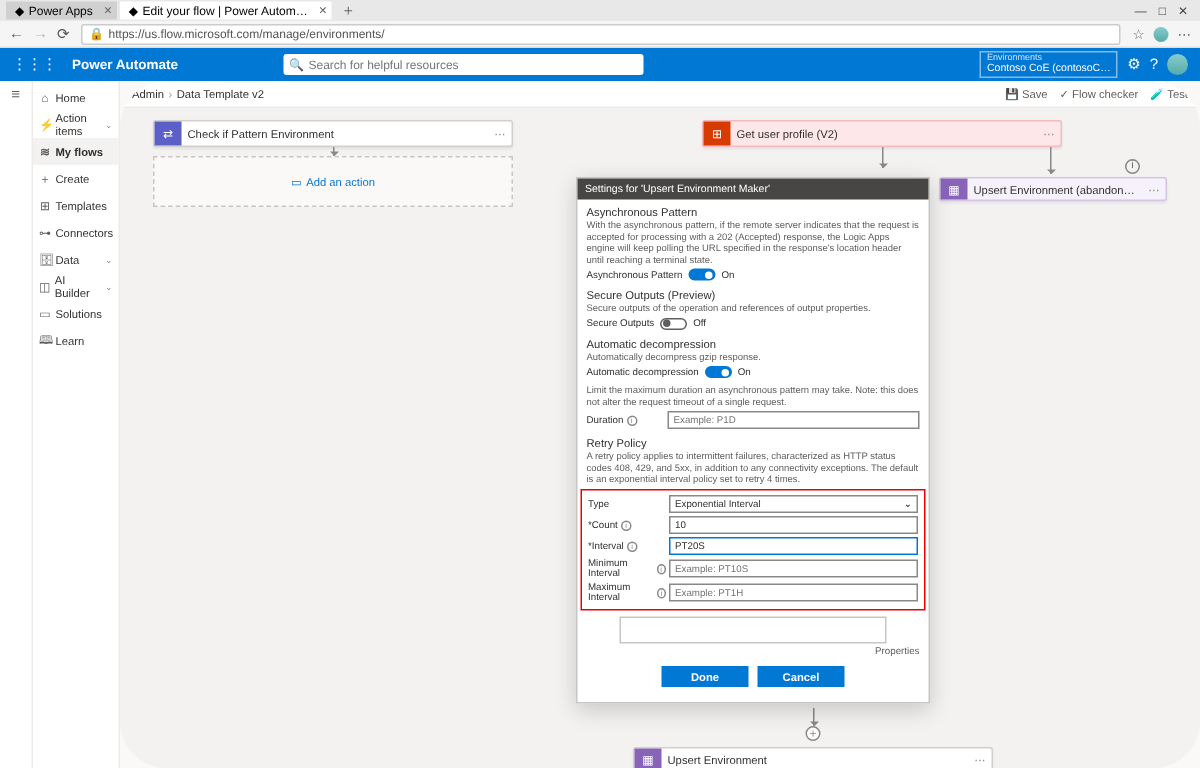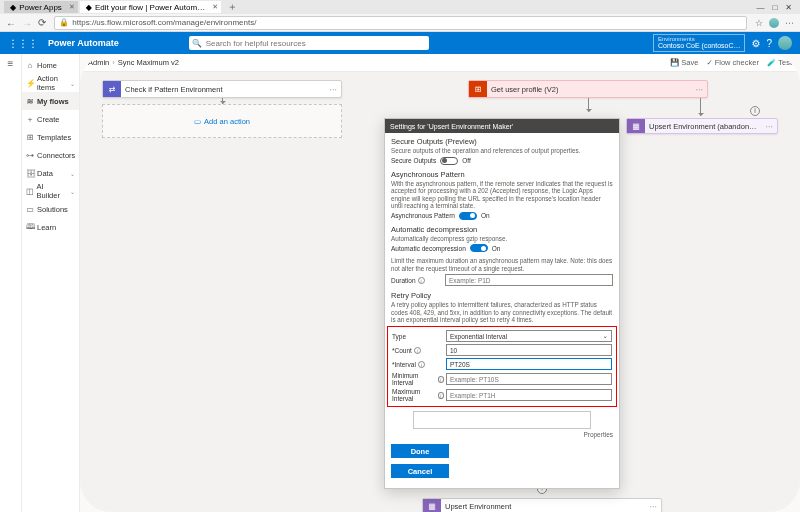--- a/index.html
+++ b/index.html
@@ -77,21 +77,21 @@
   .toggle.on::after { background: #fff; left: auto; right: 1px; }
 
   .f-row { display: flex; align-items: center; margin-bottom: 2px; gap: 2px; }
   .f-lbl { width: 52px; font-size: 6.5px; color: #323130; display: flex; gap: 2px; align-items: center; }
   .f-info { width: 7px; height: 7px; border: 0.5px solid #888; border-radius: 50%; font-size: 5px; text-align: center; line-height: 6px; color: #888; }
   .f-inp { flex: 1; height: 12px; border: 1px solid #8a8886; background: #fff; font-size: 6.5px; padding: 0 3px; color: #323130; }
   .f-inp.ph { color: #a19f9d; }
   .f-sel { flex: 1; height: 12px; border: 1px solid #8a8886; background: #fff; font-size: 6.5px; padding: 0 3px; display: flex; align-items: center; justify-content: space-between; }
   .red-box { border: 1.5px solid #e00; padding: 3px 4px 2px; margin: 0 -4px 4px; }
 
-  .s-btns { display: flex; gap: 6px; justify-content: center; padding: 4px 0 6px; flex-direction: column; }
+  .s-btns { display: flex; gap: 6px; justify-content: center; padding: 4px 0 6px; }
   .btn { width: 58px; height: 14px; background: #0078d4; color: #fff; border: none; font-size: 7.5px; font-weight: 600; }
   .props { text-align: right; font-size: 6.5px; color: #605e5c; padding: 2px 0; }
   .ext-box { border: 1px solid #c8c6c4; height: 18px; margin: 2px 22px 0; }
 </style>
 </head>
 <body>
 
 <div class="browser-chrome">
   <div class="b-tab inactive">
     <span>◆</span>
@@ -193,21 +193,21 @@
       <div class="nav-item">
         <span class="nav-ico">🕮</span>
         <span>Learn</span>
       </div>
     </div>
 
   <div class="canvas">
     <div class="cmd-bar">
       <span>Admin</span>
       <span class="bc-sep">›</span>
-      <span>Sync Maximum v2</span>
+      <span>Data Template v2</span>
       <div class="cmd-right">
         <span>💾 <span>Save</span></span>
         <span>✓ <span>Flow checker</span></span>
         <span>🧪 <span>Test</span></span>
       </div>
     </div>
 
     <div class="flow-surface">
       <div class="card c-check">
         <div class="ico">⇄</div>
@@ -243,35 +243,35 @@
         <div class="ell">⋯</div>
       </div>
 
       <div class="settings">
         <div class="s-head">
           <span>Settings for 'Upsert Environment Maker'</span>
           <span class="x"></span>
         </div>
         <div class="s-body">
           <div class="s-sec">
+            <div class="s-title">Asynchronous Pattern</div>
+            <div class="s-desc">With the asynchronous pattern, if the remote server indicates that the request is accepted for processing with a 202 (Accepted) response, the Logic Apps engine will keep polling the URL specified in the response's location header until reaching a terminal state.</div>
+            <div class="tog-row">
+              <span>Asynchronous Pattern</span>
+              <div class="toggle on"></div>
+              <span>On</span>
+            </div>
+          </div>
+          <div class="s-sec">
             <div class="s-title">Secure Outputs (Preview)</div>
             <div class="s-desc">Secure outputs of the operation and references of output properties.</div>
             <div class="tog-row">
               <span>Secure Outputs</span>
               <div class="toggle"></div>
               <span>Off</span>
-            </div>
-          </div>
-          <div class="s-sec">
-            <div class="s-title">Asynchronous Pattern</div>
-            <div class="s-desc">With the asynchronous pattern, if the remote server indicates that the request is accepted for processing with a 202 (Accepted) response, the Logic Apps engine will keep polling the URL specified in the response's location header until reaching a terminal state.</div>
-            <div class="tog-row">
-              <span>Asynchronous Pattern</span>
-              <div class="toggle on"></div>
-              <span>On</span>
             </div>
           </div>
           <div class="s-sec">
             <div class="s-title">Automatic decompression</div>
             <div class="s-desc">Automatically decompress gzip response.</div>
             <div class="tog-row">
               <span>Automatic decompression</span>
               <div class="toggle on"></div>
               <span>On</span>
             </div>

